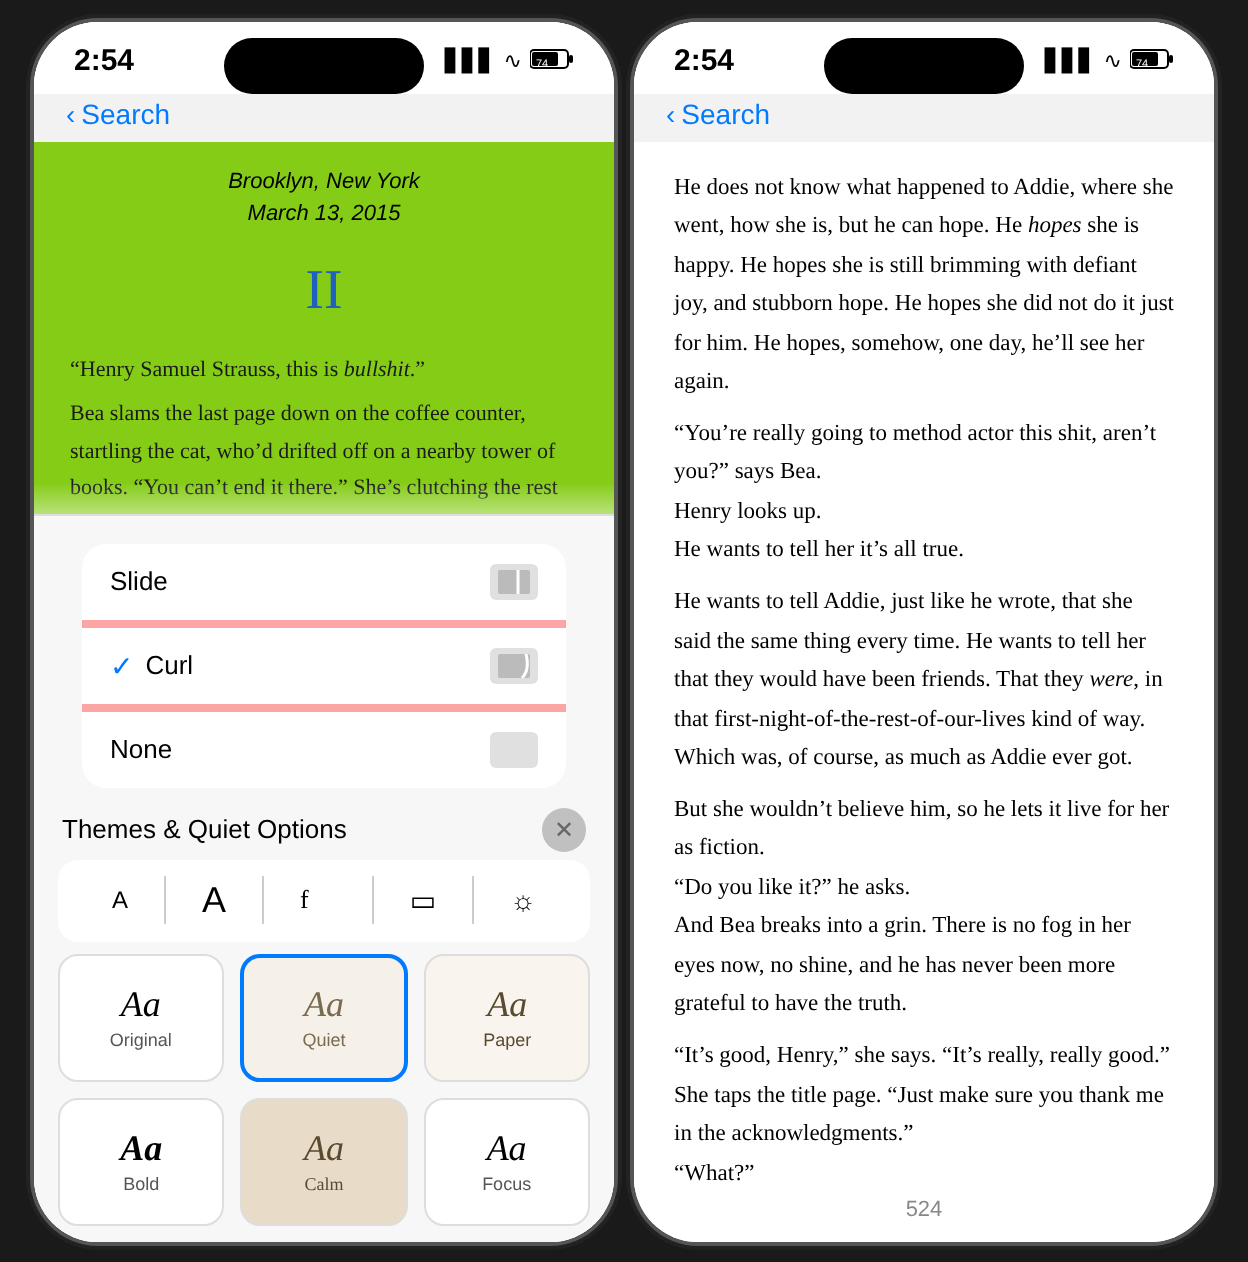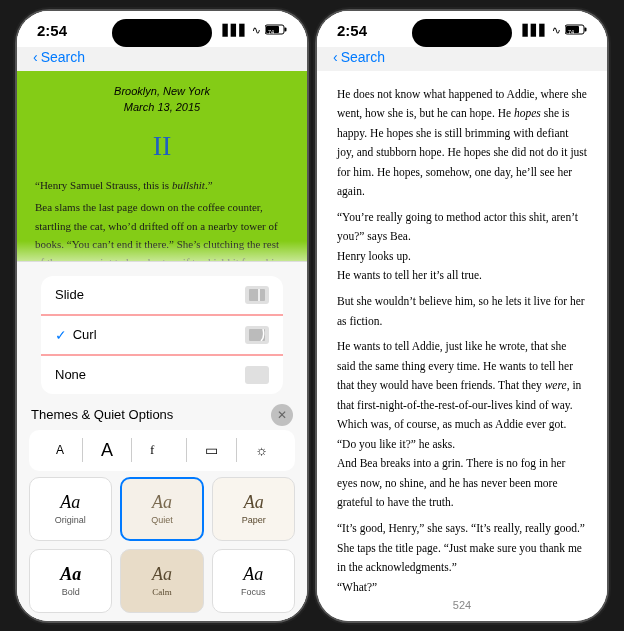--- a/index.html
+++ b/index.html
@@ -130,21 +130,21 @@
       overflow: hidden;
     }
 
     .transition-item {
       display: flex;
       align-items: center;
       justify-content: space-between;
       padding: 10px 14px;
       font-size: 14px;
       color: #000;
-      border-bottom: 2px solid #fca5a5;
+      border-bottom: 4px solid #fca5a5;
     }
 
     .transition-item:last-child {
       border-bottom: none;
     }
 
     .transition-item .check {
       color: #007aff;
       font-size: 14px;
       margin-right: 6px;
@@ -475,22 +475,22 @@
           <span>Search</span>
         </div>
       </div>
 
       <div class="screen-body" style="display:flex;flex-direction:column;">
         <div class="right-book-content" style="flex:1;overflow:hidden;">
           <p>He does not know what happened to Addie, where she went, how she is, but he can hope. He <em>hopes</em> she is happy. He hopes she is still brimming with defiant joy, and stubborn hope. He hopes she did not do it just for him. He hopes, somehow, one day, he’ll see her again.</p>
           <p style="margin-top:6px;">“You’re really going to method actor this shit, aren’t you?” says Bea.</p>
           <p>Henry looks up.</p>
           <p>He wants to tell her it’s all true.</p>
+          <p style="margin-top:6px;">He wants to tell Addie, just like he wrote, that she said the same thing every time. He wants to tell her that they would have been friends. That they <em>were</em>, in that first-night-of-the-rest-of-our-lives kind of way. Which was, of course, as much as Addie ever got.</p>
           <p style="margin-top:6px;">But she wouldn’t believe him, so he lets it live for her as fiction.</p>
-          <p style="margin-top:6px;">He wants to tell Addie, just like he wrote, that she said the same thing every time. He wants to tell her that they would have been friends. That they <em>were</em>, in that first-night-of-the-rest-of-our-lives kind of way. Which was, of course, as much as Addie ever got.</p>
           <p>“Do you like it?” he asks.</p>
           <p>And Bea breaks into a grin. There is no fog in her eyes now, no shine, and he has never been more grateful to have the truth.</p>
           <p style="margin-top:6px;">“It’s good, Henry,” she says. “It’s really, really good.” She taps the title page. “Just make sure you thank me in the acknowledgments.”</p>
           <p>“What?”</p>
 
         </div>
         <div class="page-number">524</div>
       </div>
     </div>
   </div>

